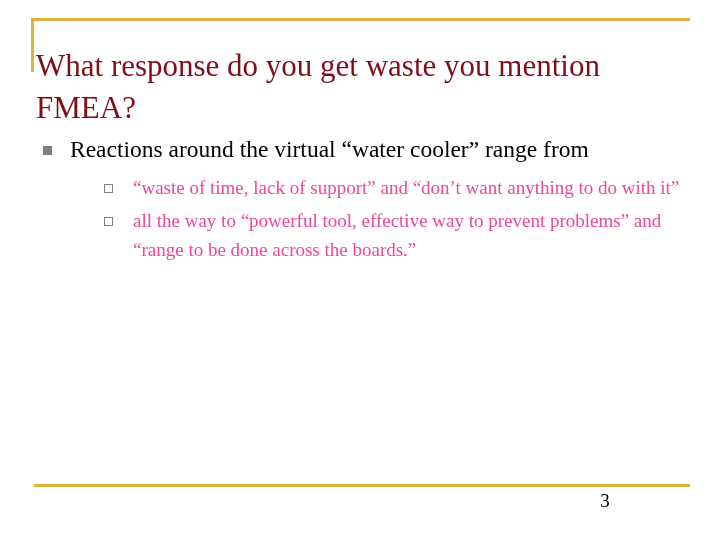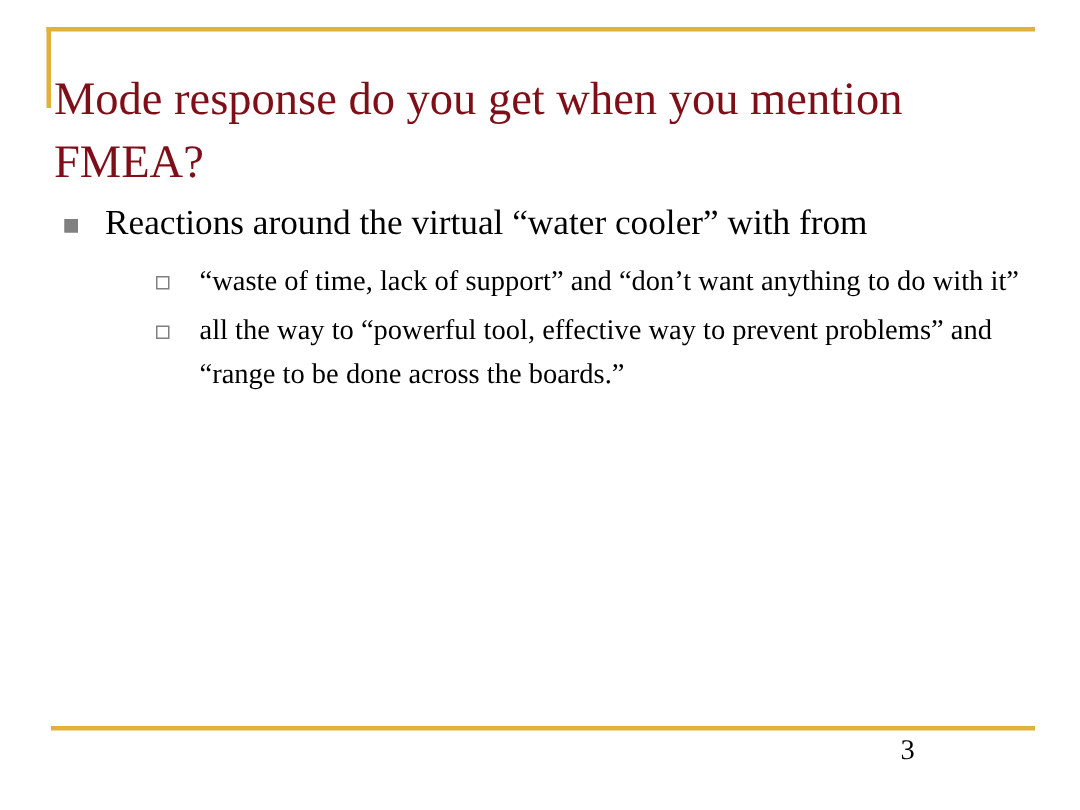--- a/index.html
+++ b/index.html
@@ -90,21 +90,21 @@
   ul.level2 {
     list-style: none;
     margin: 6px 0 0 0;
     padding: 0;
   }
 
   li.item2 {
     position: relative;
     padding-left: 33px;
     margin: 0 0 4px 0;
-    color: #000000;
+    color: #ec4899;
     font-size: 19px;
     line-height: 29px;
   }
 
   
   li.item2 > .bullet2 {
     position: absolute;
     left: 4px;
     top: 11px;
     width: 7px;
@@ -139,32 +139,32 @@
   }
 </style>
 </head>
 <body>
 
 <div class="slide">
 
   <div class="title-rule-top"></div>
   <div class="title-rule-left"></div>
 
-  <h1 class="title">Mode response do you get when you mention FMEA?</h1>
+  <h1 class="title">What response do you get waste you mention FMEA?</h1>
 
   <div class="body">
     <ul class="level1">
 
       <li class="item1">
         <span class="bullet1"></span>
       </li>
 
       <li class="item1">
         <span class="bullet1"></span>
-        <span>Reactions around the virtual “water cooler” with from</span>
+        <span>Reactions around the virtual “water cooler” range from</span>
 
         <div class="sub-wrap">
           <ul class="level2">
             <li class="item2">
               <span class="bullet2"></span>
               <span>“waste of time, lack of support” and “don’t want anything to do with it”</span>
             </li>
             <li class="item2">
               <span class="bullet2"></span>
               <span>all the way to “powerful tool, effective way to prevent problems” and “range to be done across the boards.”</span>

